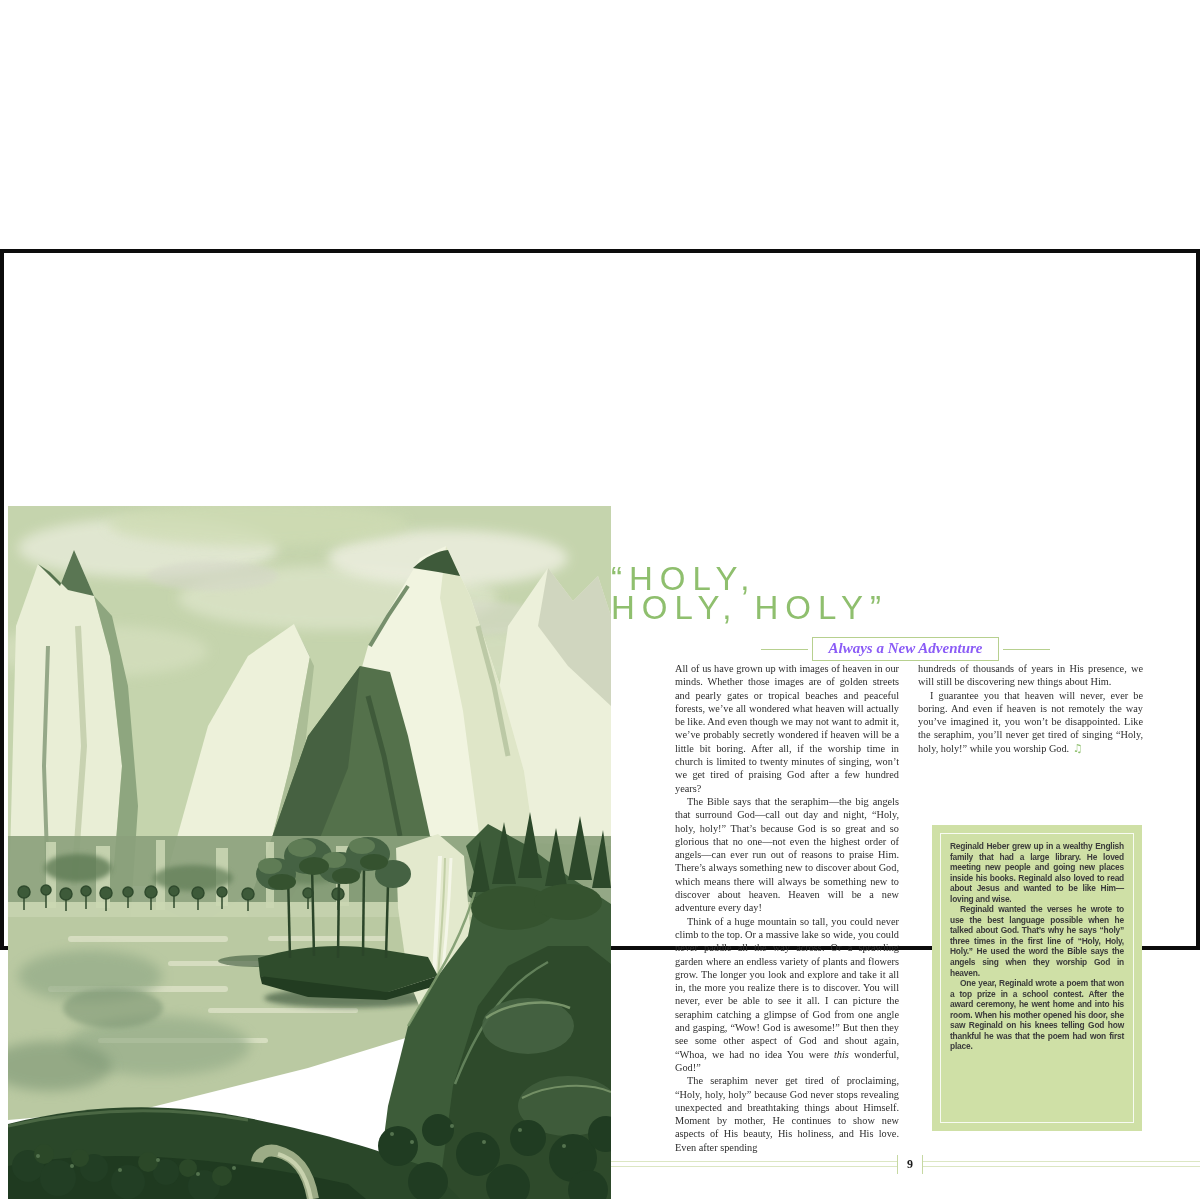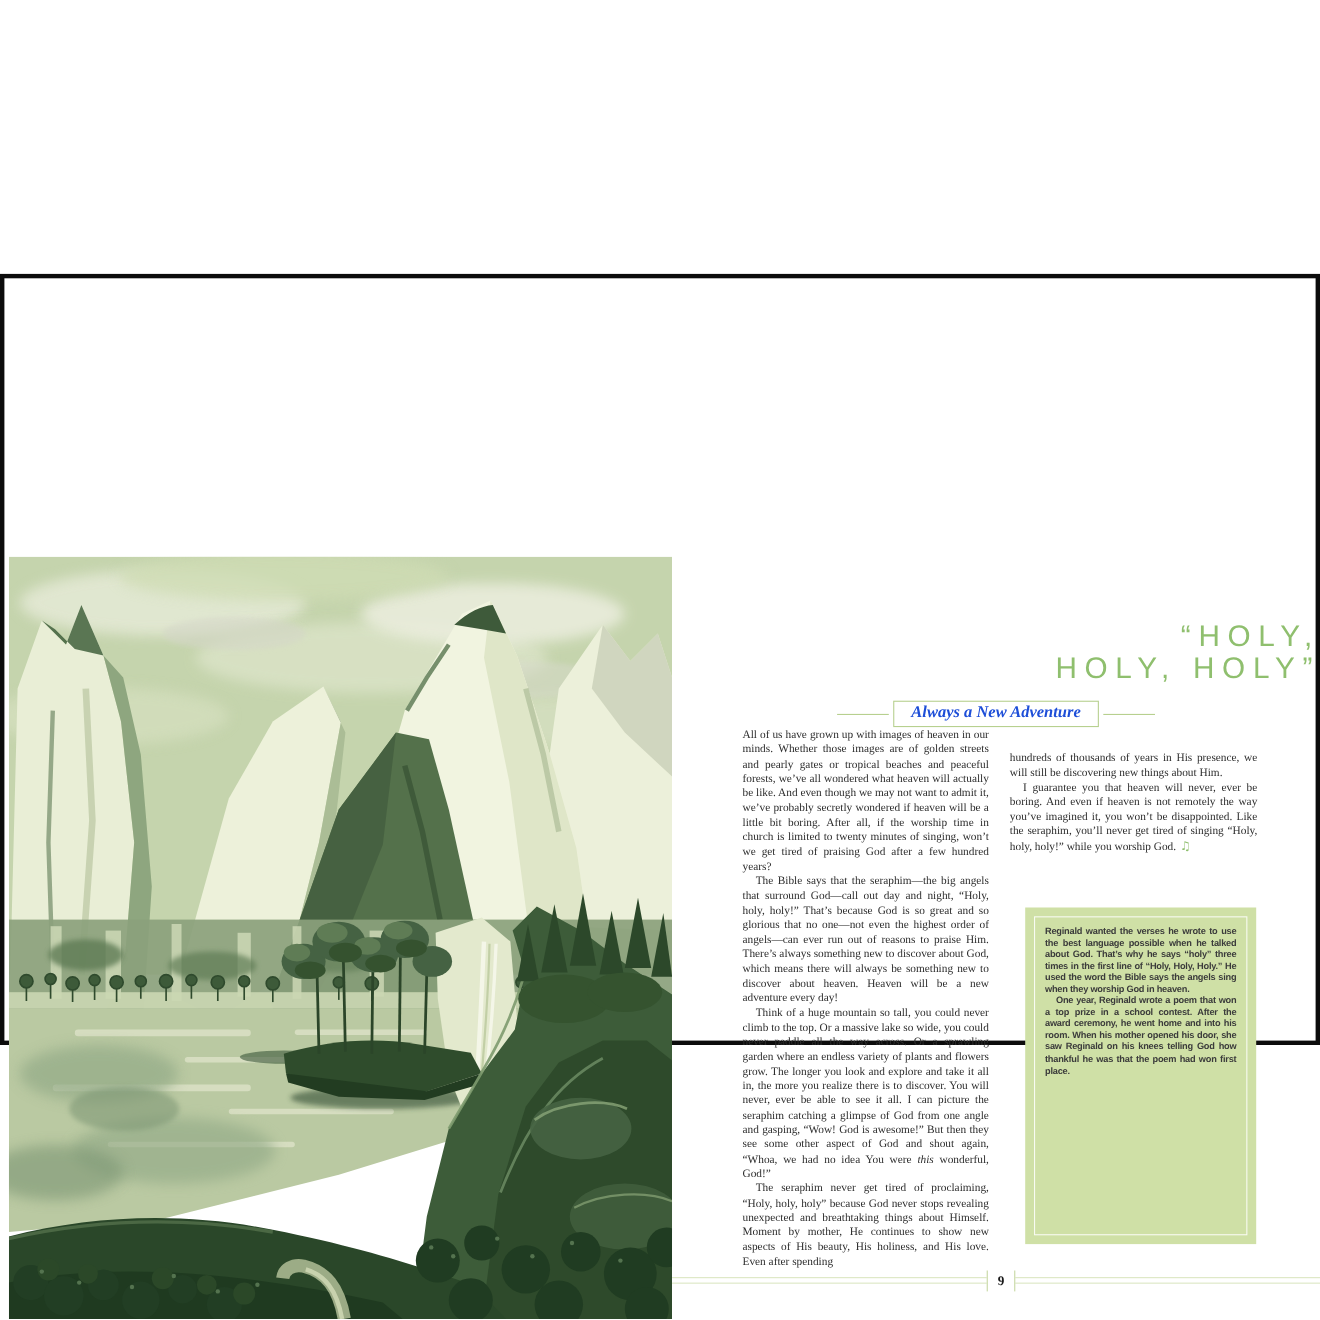--- a/index.html
+++ b/index.html
@@ -8,36 +8,36 @@
     --sidebar-text:#3b3b3b; --subtitle-border:#b7d08f;
   }
   html,body{margin:0;padding:0;}
   body{width:1200px;height:1200px;position:relative;background:#ffffff;
        font-family:"Liberation Serif", serif; overflow:hidden;}
   .spread{position:absolute;left:0;top:249px;width:1200px;height:701px;
           border:4px solid var(--border-black);box-sizing:border-box;background:#fff;}
   .illustration-wrap{position:absolute;left:4px;top:253px;width:603px;height:693px;overflow:hidden;}
   .right-page{position:absolute;left:607px;top:253px;width:589px;height:693px;}
 
-  .chapter-title{position:absolute;top:58px;left:0;width:100%;text-align:right;
+  .chapter-title{position:absolute;top:58px;left:0;width:100%;text-align:left;
      font-family:"Liberation Sans", sans-serif;color:var(--title-green);
-     font-size:27px;line-height:29px;font-weight:400;letter-spacing:7px;}
+     font-size:33px;line-height:29px;font-weight:400;letter-spacing:7px;}
   .subtitle-row{position:absolute;top:131px;left:0;width:100%;height:24px;
      display:flex;align-items:center;justify-content:center;}
   .subtitle-line{width:47px;height:0;border-top:1.5px solid var(--subtitle-border);margin:0 4px;}
   .subtitle-box{border:1.5px solid var(--subtitle-border);background:#fff;
      padding:2px 15px 3px;font-family:"Liberation Serif", serif;
-     font-style:italic;font-weight:bold;font-size:15px;color:#1d4ed8;white-space:nowrap;}
+     font-style:italic;font-weight:bold;font-size:15px;color:#8b5cf6;white-space:nowrap;}
 
   .col{position:absolute;top:156px;text-align:justify;color:var(--body-text);
      font-size:10.3px;line-height:13.3px;letter-spacing:0;hyphens:auto;}
   .col p{margin:0;}
   .col p + p{text-indent:12px;}
   .col-1{left:64px;width:224px;}
-  .col-2{left:307px;width:225px;margin-top:21px;}
+  .col-2{left:307px;width:225px;}
   .music-note{color:var(--title-green);font-family:"DejaVu Sans", sans-serif;font-size:11px;}
 
   .sidebar-box{position:absolute;left:321px;top:319px;width:210px;height:306px;
      background:var(--sidebar-bg);box-sizing:border-box;overflow:hidden;}
   .sidebar-inner-border{position:absolute;inset:8px;border:1.5px solid rgba(255,255,255,.85);pointer-events:none;}
   .sidebar-text{position:absolute;inset:16px 18px;text-align:justify;
      font-family:"Liberation Sans", sans-serif;font-weight:bold;
      font-size:8.4px;line-height:10.55px;letter-spacing:-0.2px;color:var(--sidebar-text);}
   .sidebar-text p{margin:0;}
   .sidebar-text p + p{text-indent:10px;}
@@ -302,20 +302,21 @@
       </div>
 
     <div class="col col-2">
         <p>hundreds of thousands of years in His presence, we will still be discovering new things about Him.</p>
         <p>I guarantee you that heaven will never, ever be boring. And even if heaven is not remotely the way you’ve imagined it, you won’t be disappointed. Like the seraphim, you’ll never get tired of singing “Holy, holy, holy!” while you worship God.<span class="music-note"> ♫</span></p>
       </div>
 
     <div class="sidebar-box">
       <div class="sidebar-inner-border"></div>
       <div class="sidebar-text">
+          <p>Reginald Heber grew up in a wealthy English family that had a large library. He loved meeting new people and going new places inside his books. Reginald also loved to read about Jesus and wanted to be like Him—loving and wise.</p>
           <p>Reginald wanted the verses he wrote to use the best language possible when he talked about God. That’s why he says “holy” three times in the first line of “Holy, Holy, Holy.” He used the word the Bible says the angels sing when they worship God in heaven.</p>
           <p>One year, Reginald wrote a poem that won a top prize in a school contest. After the award ceremony, he went home and into his room. When his mother opened his door, she saw Reginald on his knees telling God how thankful he was that the poem had won first place.</p>
         </div>
     </div>
 
     <div class="footer-rule"></div>
     <div class="page-num-box">
       <span>9</span>
     </div>
 

